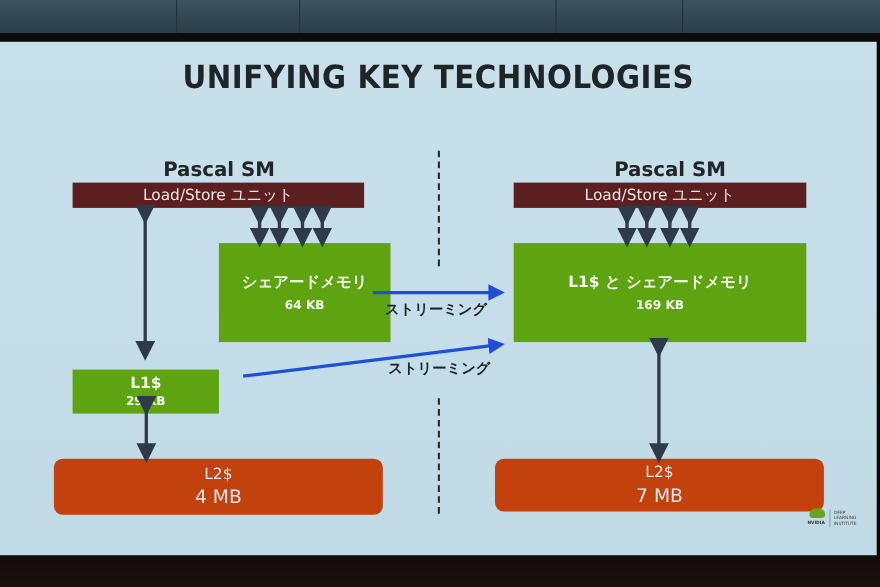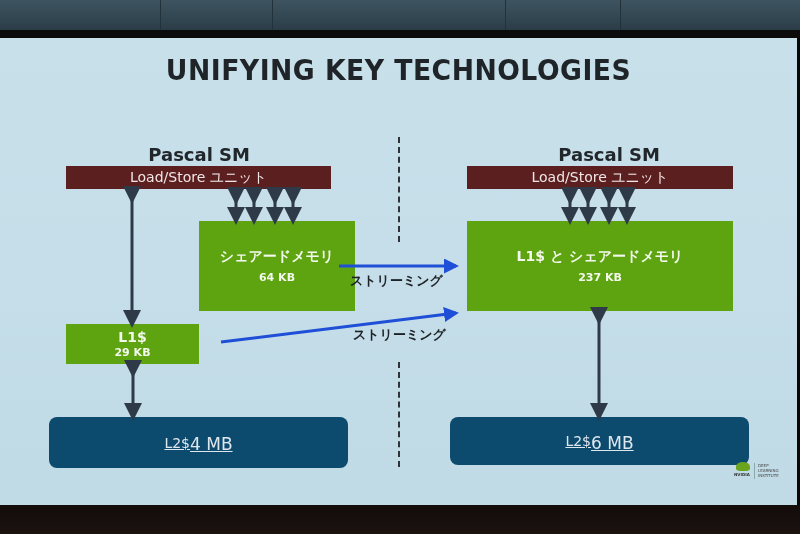--- a/index.html
+++ b/index.html
@@ -34,22 +34,22 @@
     position:absolute; height:23px; background:#5c1f20; color:#f0e6e6;
     font-size:14px; display:flex; align-items:center; justify-content:center;
   }
   .green {
     position:absolute; background:#5ea410; color:#f4f9ee;
     display:flex; flex-direction:column; align-items:center; justify-content:center;
   }
   .green .main { font-size:14px; font-weight:bold; }
   .green .sub { font-size:11px; font-weight:bold; margin-top:5px; }
   .gray {
-    position:absolute; background:#0c4a6e; color:#dfe7ee; border-radius:8px;
-    display:flex; flex-direction:row; align-items:center; justify-content:center;text-decoration:underline;
+    position:absolute; background:#c2410c; color:#dfe7ee; border-radius:8px;
+    display:flex; flex-direction:column; align-items:center; justify-content:center;
   }
   .gray .main { font-size:14px; }
   .gray .sub { font-size:17px; margin-top:3px; }
   .divider {
     position:absolute; left:398px; width:0;
     border-left:2px dashed #2d3338;
   }
   .label-jp {
     position:absolute; font-size:13px; font-weight:bold; color:#1d2226;
   }
@@ -74,44 +74,44 @@
 <div class="screen"></div>
 
 <div class="title">UNIFYING KEY TECHNOLOGIES</div>
 
 <div class="sm-label" style="left:130px; top:144px; width:120px;">Pascal SM</div>
 <div class="ls-bar" style="left:66px; top:166px; width:265px;">Load/Store ユニット</div>
 <div class="green" style="left:199px; top:221px; width:156px; height:90px;">
   <span class="main">シェアードメモリ</span>
   <span class="sub">64 KB</span>
 </div>
-<div class="green" style="left:66px; top:324px; width:133px; height:40px;">
+<div class="green" style="left:66px; top:336px; width:133px; height:40px;">
   <span class="main">L1$</span>
   <span class="sub" style="margin-top:1px">29 KB</span>
 </div>
 <div class="gray" style="left:49px; top:417px; width:299px; height:51px;">
   <span class="main">L2$</span>
   <span class="sub">4 MB</span>
 </div>
 
 <div class="divider" style="top:137px; height:105px;"></div>
 <div class="divider" style="top:362px; height:105px;"></div>
 
 <div class="label-jp" style="left:350px; top:272px;">ストリーミング</div>
 <div class="label-jp" style="left:353px; top:326px;">ストリーミング</div>
 
 <div class="sm-label" style="left:540px; top:144px; width:120px;">Pascal SM</div>
 <div class="ls-bar" style="left:467px; top:166px; width:266px;">Load/Store ユニット</div>
 <div class="green" style="left:467px; top:221px; width:266px; height:90px;">
   <span class="main">L1$ と シェアードメモリ</span>
-  <span class="sub">237 KB</span>
+  <span class="sub">169 KB</span>
 </div>
 <div class="gray" style="left:450px; top:417px; width:299px; height:48px;">
   <span class="main">L2$</span>
-  <span class="sub">6 MB</span>
+  <span class="sub">7 MB</span>
 </div>
 
 <svg class="overlay" width="800" height="534">
   <defs>
     <marker id="dk" markerWidth="6" markerHeight="6" refX="3" refY="3" orient="auto" markerUnits="strokeWidth">
       <path d="M0,0 L6,3 L0,6 z" fill="#2f3a48"></path>
     </marker>
     <marker id="bl" markerWidth="5" markerHeight="5" refX="4" refY="2.5" orient="auto" markerUnits="strokeWidth">
       <path d="M0,0 L5,2.5 L0,5 z" fill="#1f4fd6"></path>
     </marker>

